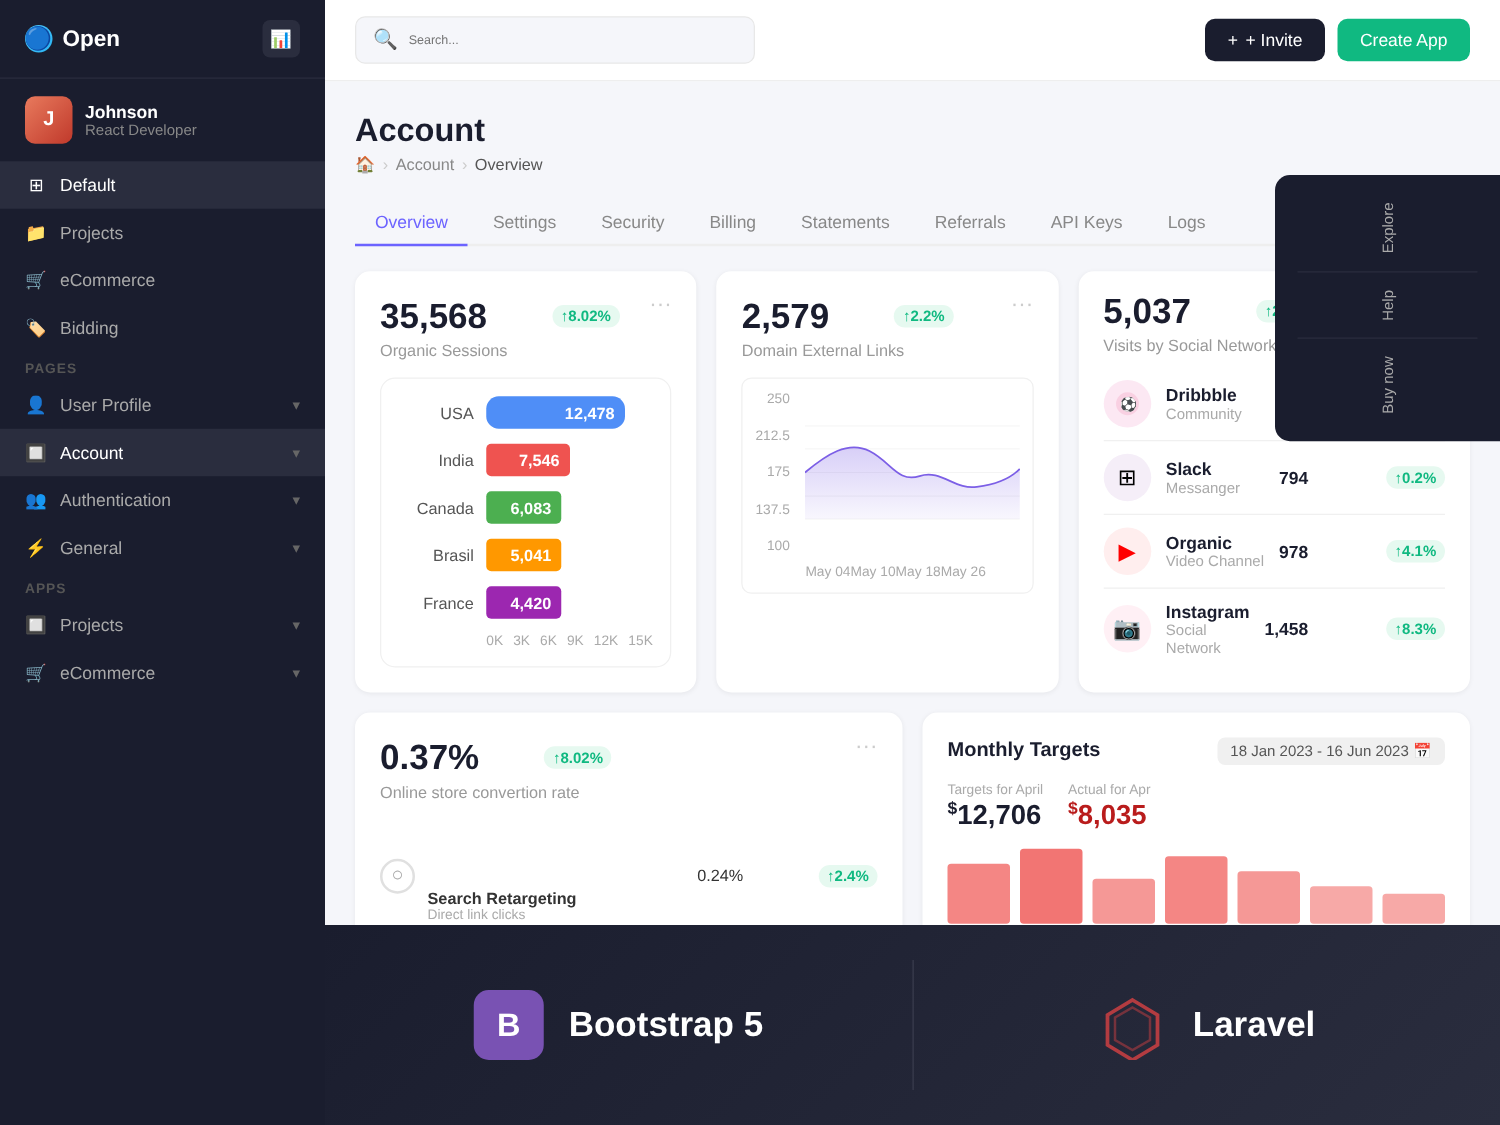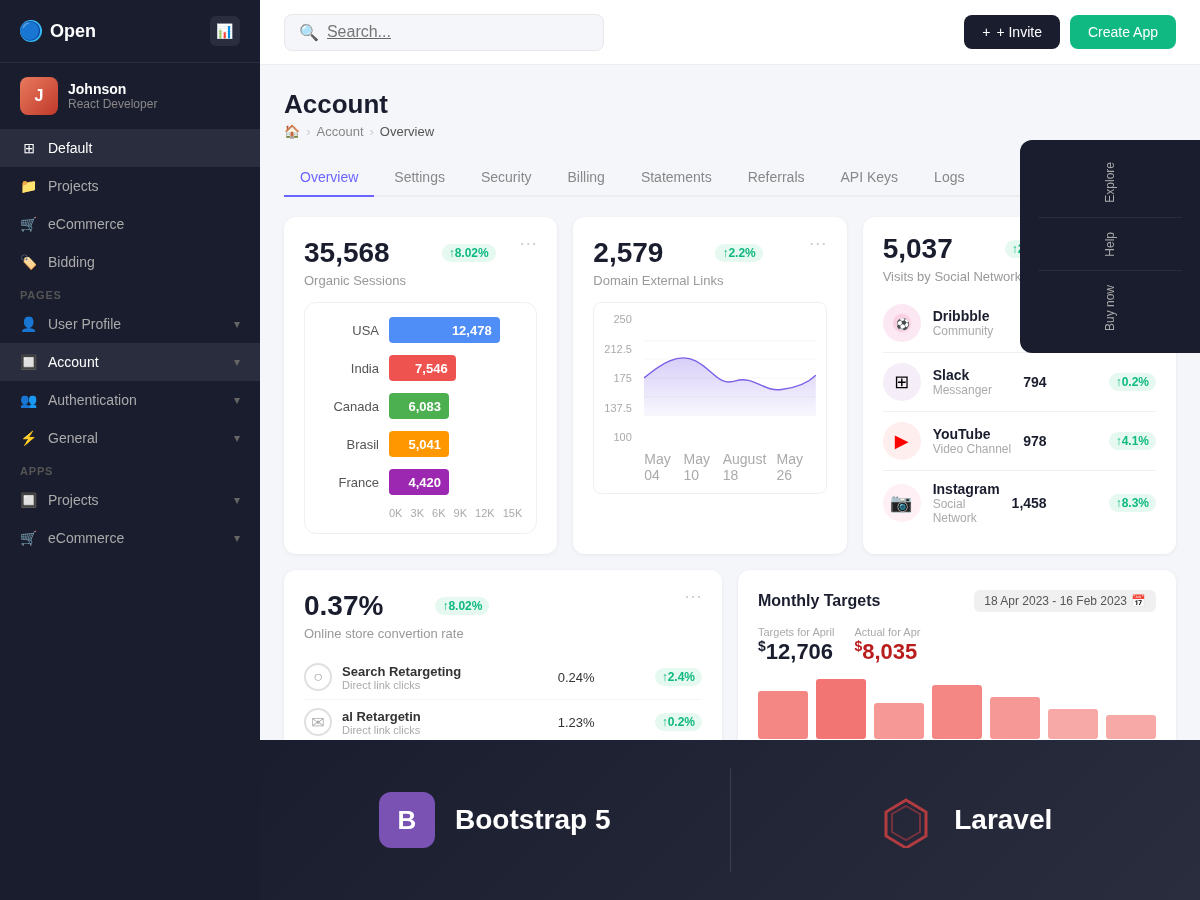--- a/index.html
+++ b/index.html
@@ -19,21 +19,21 @@
     .nav-item { display: flex; align-items: center; gap: 10px; padding: 10px 20px; cursor: pointer; color: #aaa; font-size: 14px; transition: background 0.15s; border-radius: 0; }
     .nav-item.active { background: #2a2d3e; color: #fff; }
     .nav-item .nav-icon { width: 18px; height: 18px; display: flex; align-items: center; justify-content: center; flex-shrink: 0; }
     .nav-item .chevron { margin-left: auto; font-size: 12px; color: #666; }
     .nav-item .nav-label { flex: 1; }
 
     
     .main { flex: 1; display: flex; flex-direction: column; height: 900px; overflow: hidden; position: relative; }
     .topbar { height: 65px; background: #fff; display: flex; align-items: center; padding: 0 24px; gap: 16px; border-bottom: 1px solid #eee; }
     .search-box { flex: 1; max-width: 320px; display: flex; align-items: center; background: #f5f6fa; border: 1px solid #e8e8e8; border-radius: 8px; padding: 8px 14px; gap: 8px; }
-    .search-box input { border: none; background: transparent; outline: none; font-size: 16px; color: #666; width: 100%; text-decoration: underline; }
+    .search-box input { border: none; background: transparent; outline: none; font-size: 10px; color: #666; width: 100%; }
     .topbar-right { margin-left: auto; display: flex; align-items: center; gap: 10px; }
     .btn-invite { background: #1a1d2e; color: #fff; border: none; padding: 9px 18px; border-radius: 8px; font-size: 14px; cursor: pointer; display: flex; align-items: center; gap: 6px; }
     .btn-create { background: #10b981; color: #fff; border: none; padding: 9px 18px; border-radius: 8px; font-size: 14px; cursor: pointer; font-weight: 500; }
 
     .page-content { flex: 1; overflow-y: auto; padding: 24px; }
     .page-header { margin-bottom: 20px; }
     .page-title { font-size: 26px; font-weight: 700; color: #1a1d2e; }
     .breadcrumb { display: flex; align-items: center; gap: 6px; font-size: 13px; color: #888; margin-top: 4px; }
     .breadcrumb a { color: #888; text-decoration: none; }
     .breadcrumb .sep { color: #ccc; }
@@ -52,21 +52,21 @@
     .badge-red { background: #fce8e8; color: #ef4444; }
     .stat-label { font-size: 13px; color: #999; margin-top: 4px; }
     .stat-dots { float: right; color: #ccc; font-size: 18px; cursor: pointer; margin-top: -4px; }
 
     
     .bar-chart-card { background: #fff; border-radius: 12px; padding: 20px; box-shadow: 0 1px 4px rgba(0,0,0,0.06); }
     .bar-row { display: flex; align-items: center; gap: 10px; margin-bottom: 12px; }
     .bar-label { width: 60px; font-size: 13px; color: #555; text-align: right; flex-shrink: 0; }
     .bar-track { flex: 1; height: 26px; background: transparent; border-radius: 4px; position: relative; }
     .bar-fill { height: 26px; border-radius: 4px; display: flex; align-items: center; justify-content: flex-end; padding-right: 8px; color: #fff; font-size: 13px; font-weight: 600; min-width: 60px; }
-    .bar-blue { background: #4f8ef7; }
+    .bar-blue { background: #4f8ef7; border-radius: 10px; }
     .bar-red { background: #ef5350; }
     .bar-green { background: #4caf50; }
     .bar-orange { background: #ff9800; }
     .bar-purple { background: #9c27b0; }
     .bar-axis { display: flex; justify-content: space-between; padding-left: 70px; font-size: 11px; color: #aaa; margin-top: 4px; }
 
     
     .social-card { background: #fff; border-radius: 12px; padding: 16px 20px; box-shadow: 0 1px 4px rgba(0,0,0,0.06); }
     .social-row { display: flex; align-items: center; gap: 12px; padding: 10px 0; border-bottom: 1px solid #f0f0f0; }
     .social-row:last-child { border-bottom: none; }
@@ -76,21 +76,21 @@
     .social-type { font-size: 12px; color: #aaa; }
     .social-value { font-size: 14px; font-weight: 600; color: #1a1d2e; margin-right: 6px; }
 
     
     .bottom-grid { display: grid; grid-template-columns: 1fr 1fr; gap: 16px; margin-top: 16px; }
     .conversion-card { background: #fff; border-radius: 12px; padding: 20px; box-shadow: 0 1px 4px rgba(0,0,0,0.06); }
     .monthly-card { background: #fff; border-radius: 12px; padding: 20px; box-shadow: 0 1px 4px rgba(0,0,0,0.06); }
 
     .retarget-row { display: flex; align-items: center; gap: 10px; padding: 8px 0; border-bottom: 1px solid #f5f5f5; }
     .retarget-icon { width: 28px; height: 28px; border-radius: 50%; border: 2px solid #e0e0e0; display: flex; align-items: center; justify-content: center; color: #aaa; flex-shrink: 0; }
-    .retarget-info { flex: 1; }
+    .retarget-info { flex: 1; margin-top: 48px; }
     .retarget-name { font-size: 13px; font-weight: 600; color: #333; }
     .retarget-sub { font-size: 11px; color: #aaa; }
     .retarget-pct { font-size: 13px; font-weight: 400; color: #333; margin-right: 6px; }
 
     
     .overlay-panel { position: absolute; right: 0; top: 140px; width: 180px; background: #1a1d2e; border-radius: 12px 0 0 12px; display: flex; flex-direction: column; align-items: center; gap: 2px; padding: 10px 0; z-index: 10; }
     .overlay-btn { writing-mode: vertical-rl; text-orientation: mixed; transform: rotate(180deg); color: #aaa; font-size: 12px; padding: 12px 8px; cursor: pointer; }
 
     
     .promo-overlay { position: absolute; bottom: 0; left: 0; right: 0; height: 160px; background: linear-gradient(135deg, #1a1d2e 0%, #2a2d3e 100%); display: flex; align-items: center; gap: 0; z-index: 20; }
@@ -306,24 +306,24 @@
                 <line x1="0" y1="65" x2="300" y2="65" stroke="#f0f0f0" stroke-width="1"></line>
                 <line x1="0" y1="98" x2="300" y2="98" stroke="#f0f0f0" stroke-width="1"></line>
                 <line x1="0" y1="130" x2="300" y2="130" stroke="#f0f0f0" stroke-width="1"></line>
 
                 <path d="M0,65 C30,40 60,20 90,35 C120,50 130,80 160,70 C190,60 210,90 240,85 C265,82 285,75 300,60 L300,130 L0,130 Z" fill="url(#lineGrad)"></path>
 
                 <path d="M0,65 C30,40 60,20 90,35 C120,50 130,80 160,70 C190,60 210,90 240,85 C265,82 285,75 300,60" fill="none" stroke="#7c5fe6" stroke-width="2.5"></path>
               </svg>
             </div>
           </div>
-          <div style="display:flex;justify-content:space-between;font-size:14px;color:#aaa;margin-top:4px;padding-left:40px;">
+          <div style="display:flex;font-size:11px;color:#aaa;margin-top:4px;padding-left:40px;">
             <span>May 04</span>
               <span>May 10</span>
-              <span>August 18</span>
+              <span>May 18</span>
               <span>May 26</span>
           </div>
         </div>
       </div>
 
       <div class="stat-card social-card">
         <div class="stat-top-row">
           <div>
             <div class="stat-number">
               <span>5,037</span>
@@ -358,21 +358,21 @@
               <div class="social-type">Messanger</div>
             </div>
             <span class="social-value">794</span>
             <span class="stat-badge badge-green">↑0.2%</span>
           </div>
           <div class="social-row">
             <div class="social-icon" style="background:#ffeeee;">
               <span style="color:#ff0000;font-size:18px;">▶</span>
             </div>
             <div class="social-info">
-              <div class="social-name">YouTube</div>
+              <div class="social-name">Organic</div>
               <div class="social-type">Video Channel</div>
             </div>
             <span class="social-value">978</span>
             <span class="stat-badge badge-green">↑4.1%</span>
           </div>
           <div class="social-row">
             <div class="social-icon" style="background:#fff0f5;">
               <span style="color:#e1306c;font-size:18px;">📷</span>
             </div>
             <div class="social-info">
@@ -418,21 +418,21 @@
             <span class="retarget-pct">1.23%</span>
             <span class="stat-badge badge-green">↑0.2%</span>
           </div>
         </div>
       </div>
 
       <div class="monthly-card">
         <div style="display:flex;align-items:center;justify-content:space-between;margin-bottom:14px;">
           <span style="font-size:16px;font-weight:700;color:#1a1d2e;">Monthly Targets</span>
           <span style="font-size:12px;background:#f0f0f0;padding:4px 10px;border-radius:6px;color:#555;display:flex;align-items:center;gap:4px;">
-            <span>18 Apr 2023 - 16 Feb 2023</span>
+            <span>18 Jan 2023 - 16 Jun 2023</span>
             <span>📅</span>
           </span>
         </div>
         <div style="display:flex;gap:20px;">
           <div>
             <div style="font-size:11px;color:#aaa;">Targets for April</div>
             <div style="font-size:22px;font-weight:700;color:#1a1d2e;">
               <sup style="font-size:14px;">$</sup><span>12,706</span>
             </div>
           </div>

